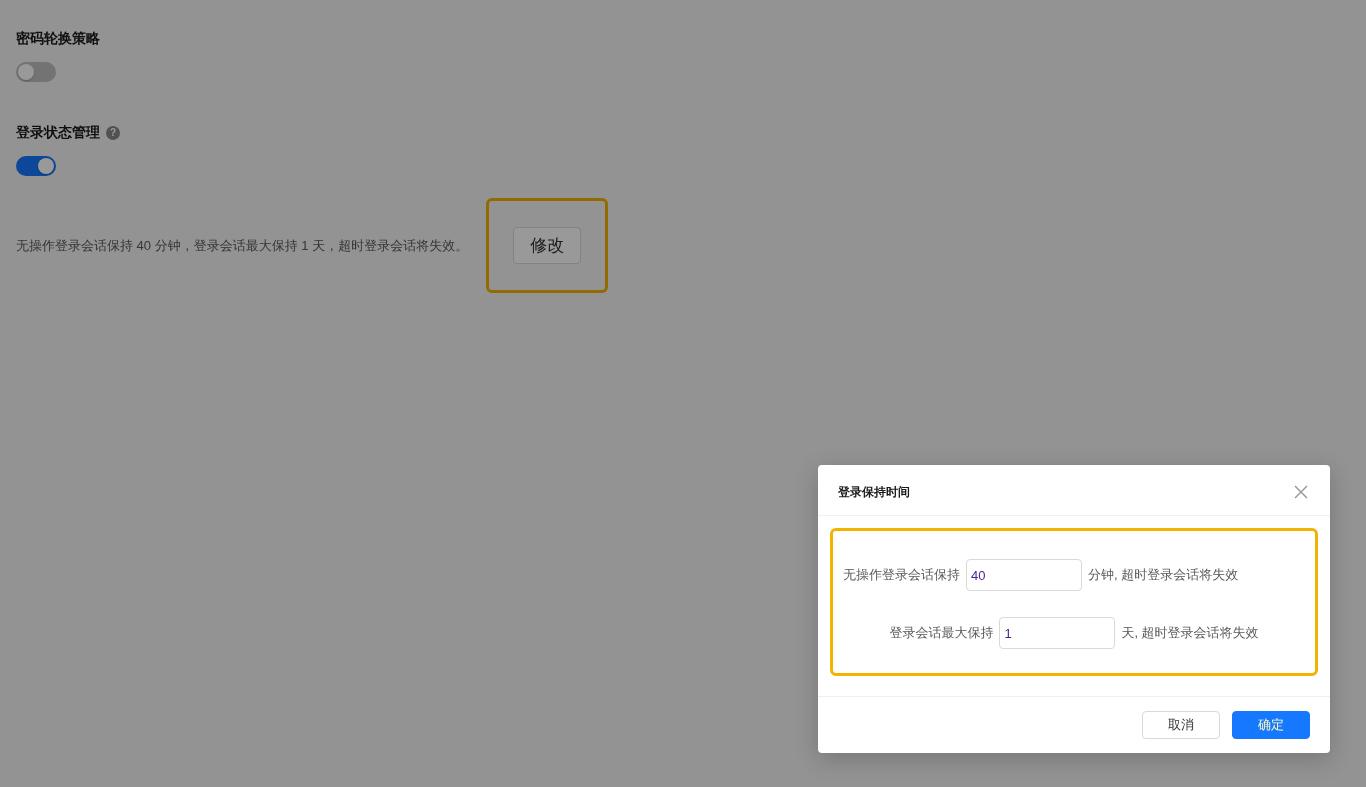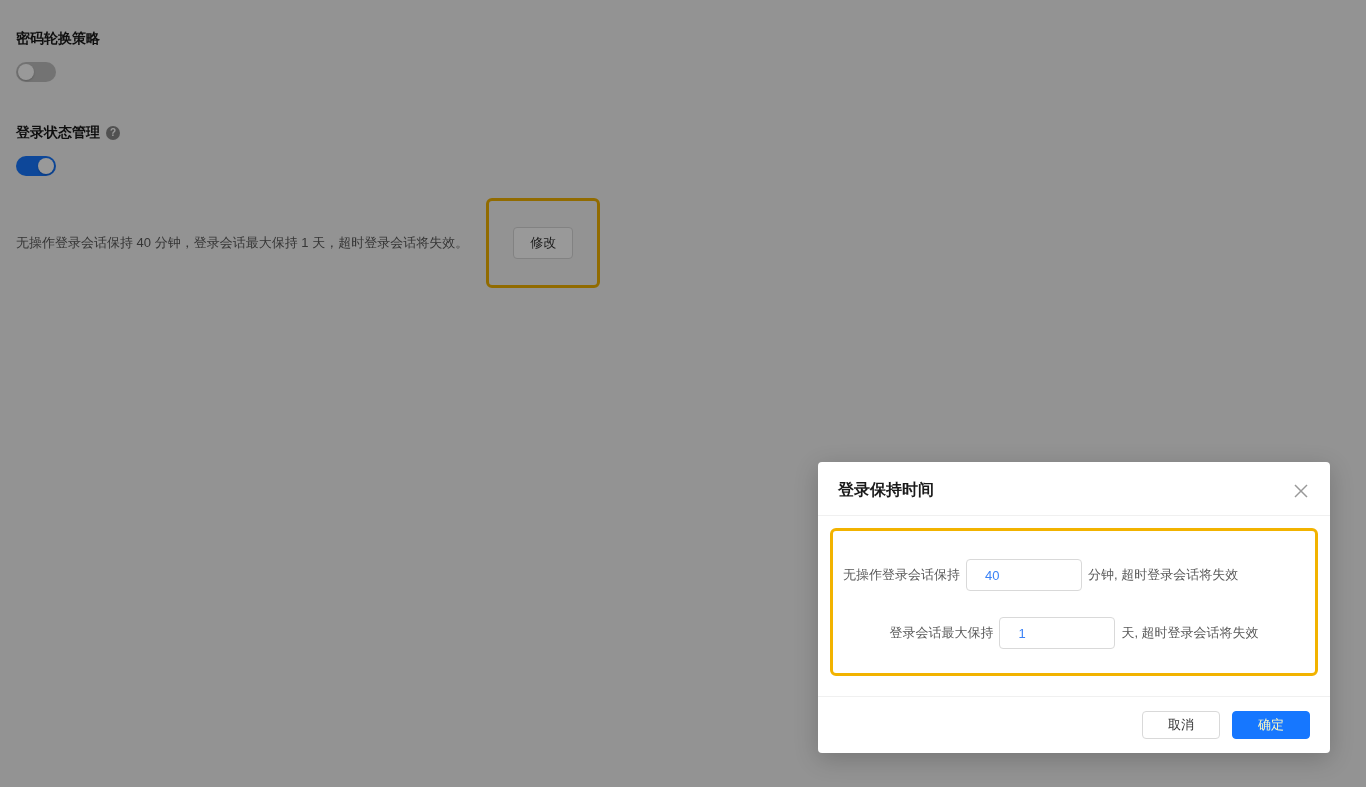--- a/index.html
+++ b/index.html
@@ -109,21 +109,21 @@
       display: inline-flex;
       align-items: center;
       margin-left: 6px;
     }
     
     .modify-btn {
       border: 1px solid #d9d9d9;
       background: #fff;
       border-radius: 4px;
       padding: 6px 16px;
-      font-size: 13px;
+      font-size: 17px;
       color: #333;
       cursor: pointer;
     }
     
     .modal {
       position: absolute;
       right: 36px;
       bottom: 34px;
       width: 512px;
       background: #fff;
@@ -136,21 +136,21 @@
     
     .modal-header {
       padding: 18px 20px 14px 20px;
       display: flex;
       justify-content: space-between;
       align-items: center;
       border-bottom: 1px solid #f0f0f0;
     }
     
     .modal-title {
-      font-size: 16px;
+      font-size: 12px;
       font-weight: 600;
       color: #1a1a1a;
     }
     
     .close-btn {
       width: 18px;
       height: 18px;
       cursor: pointer;
       color: #999;
       display: flex;
@@ -180,23 +180,23 @@
     .field-row + .field-row {
       margin-top: 26px;
       justify-content: center;
     }
     
     .field-row .num-input {
       width: 116px;
       height: 32px;
       border: 1px solid #d9d9d9;
       border-radius: 4px;
-      padding: 0 18px;
-      font-size: 13px;
-      color: #3b82f6;
+      padding: 0 4px;
+      font-size: 13px;
+      color: #4c1d95;
     }
     
     .modal-footer {
       border-top: 1px solid #f0f0f0;
       padding: 14px 20px;
       display: flex;
       justify-content: flex-end;
       gap: 12px;
     }
     

